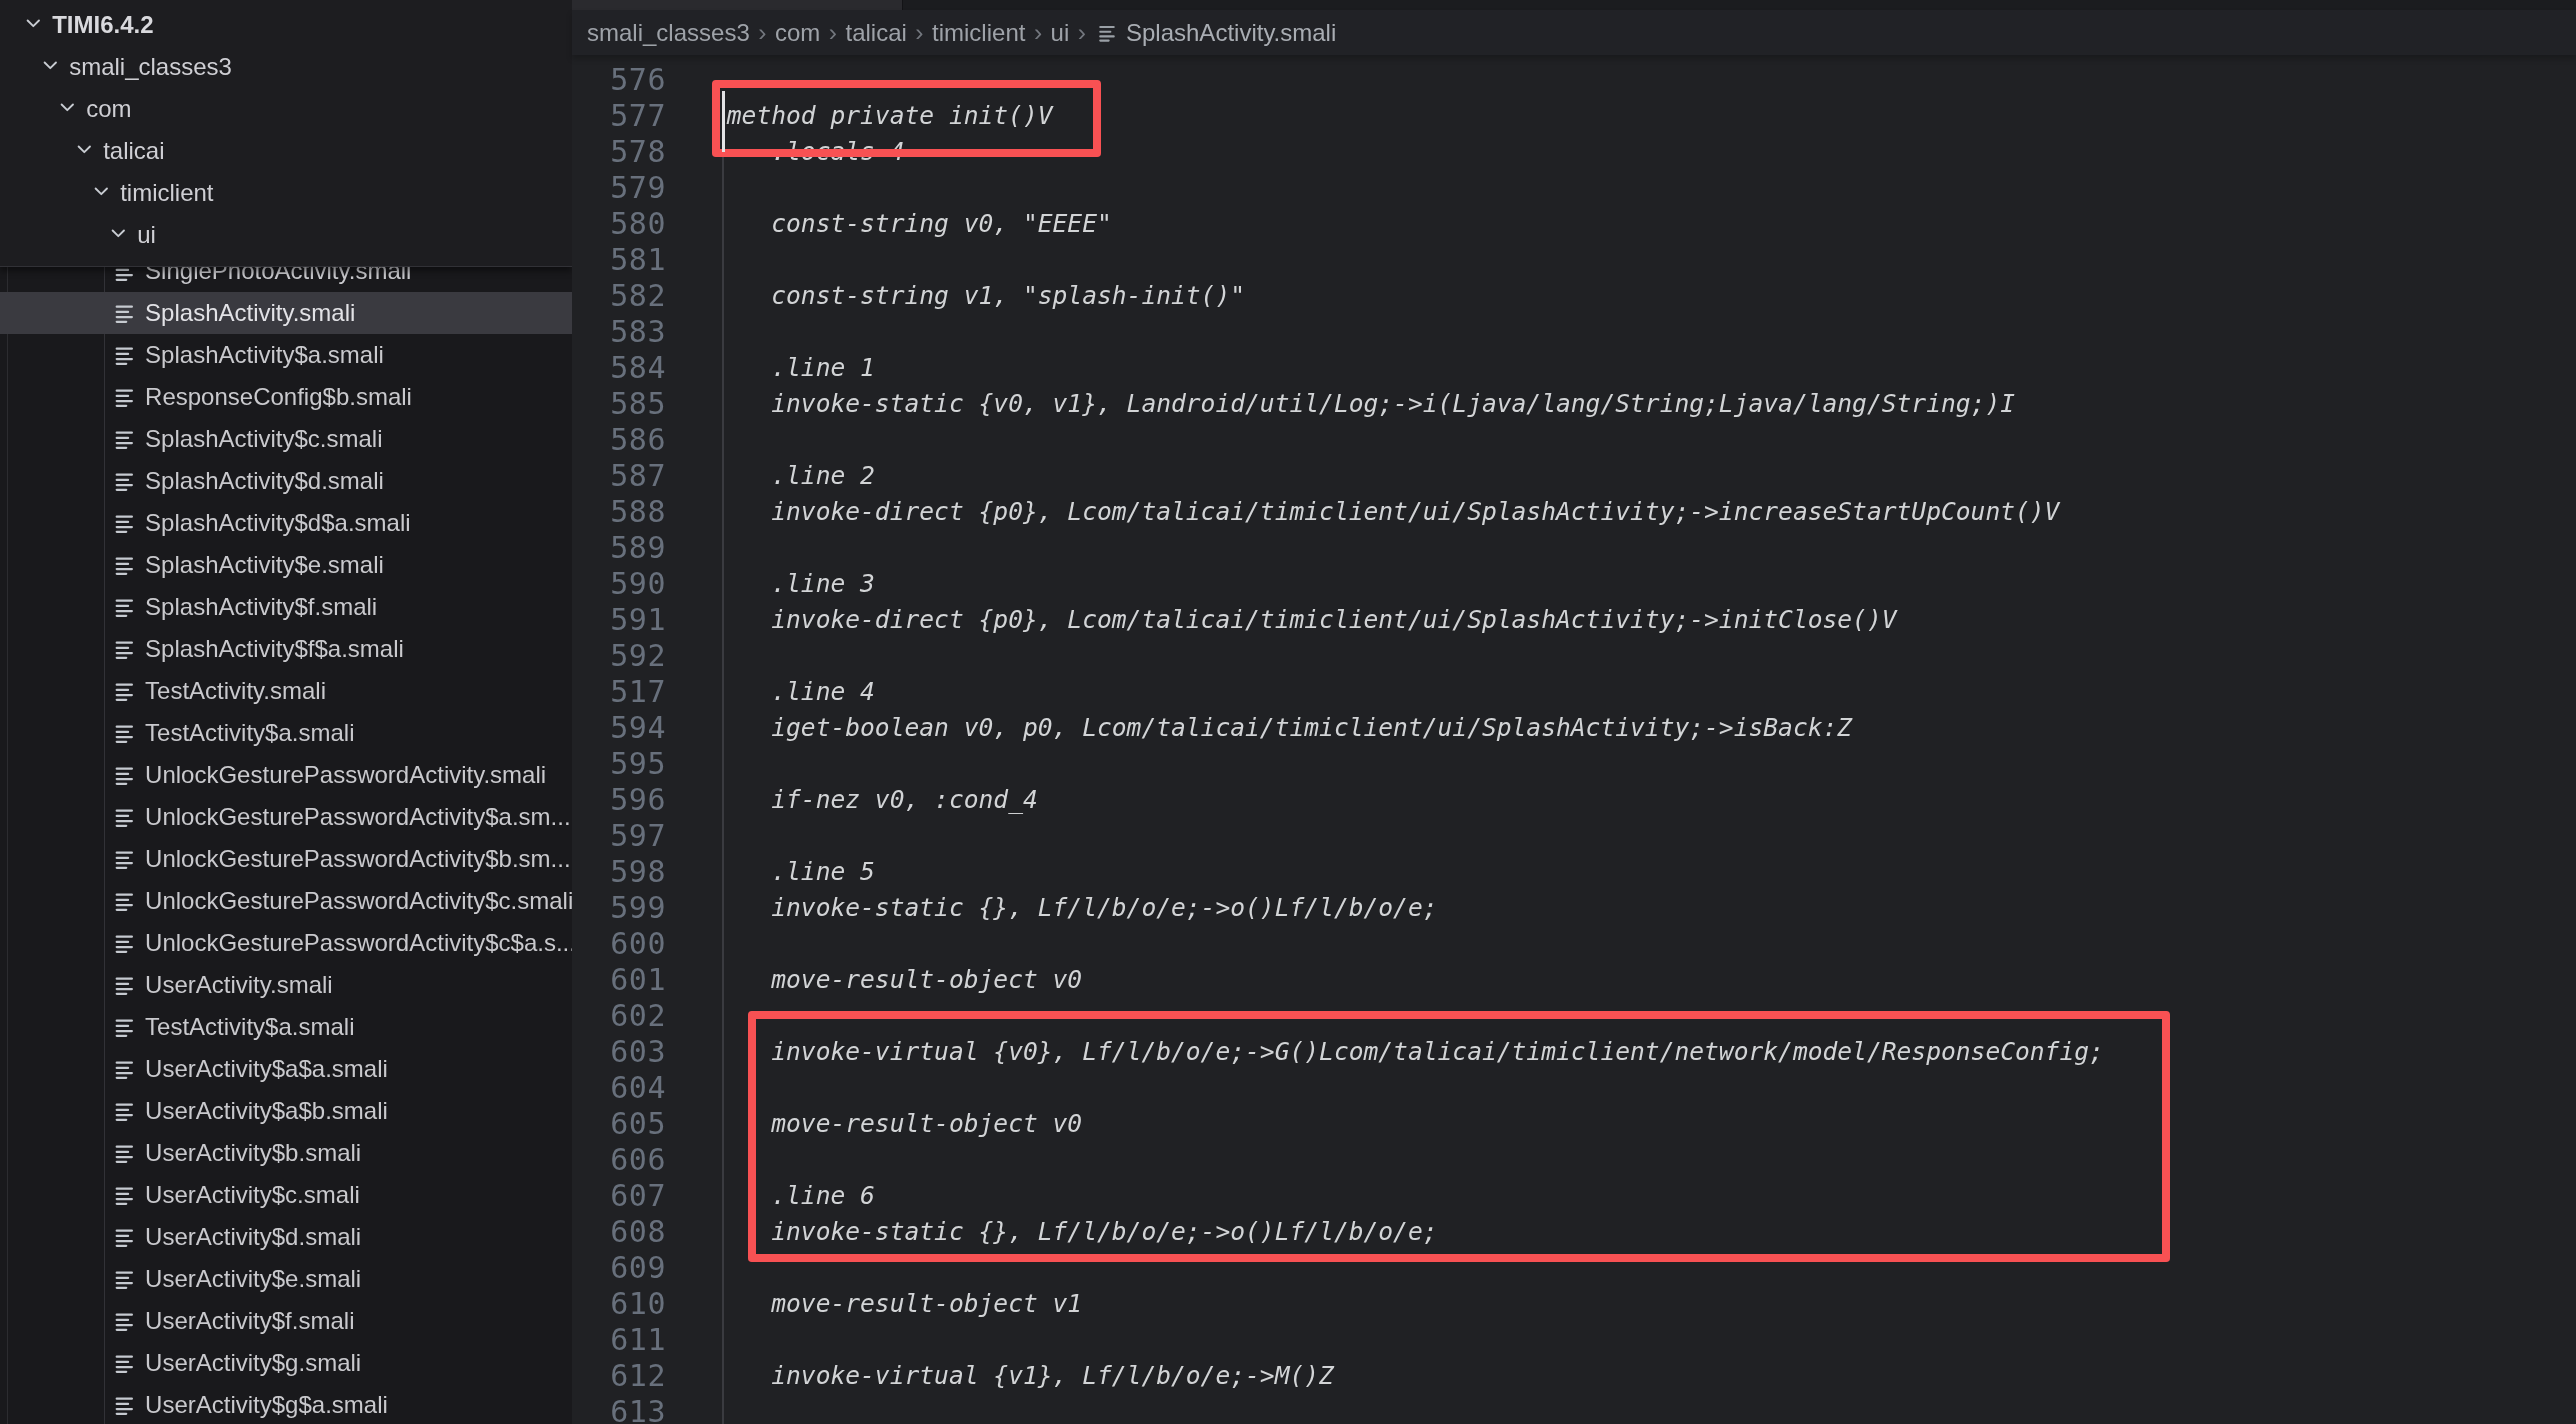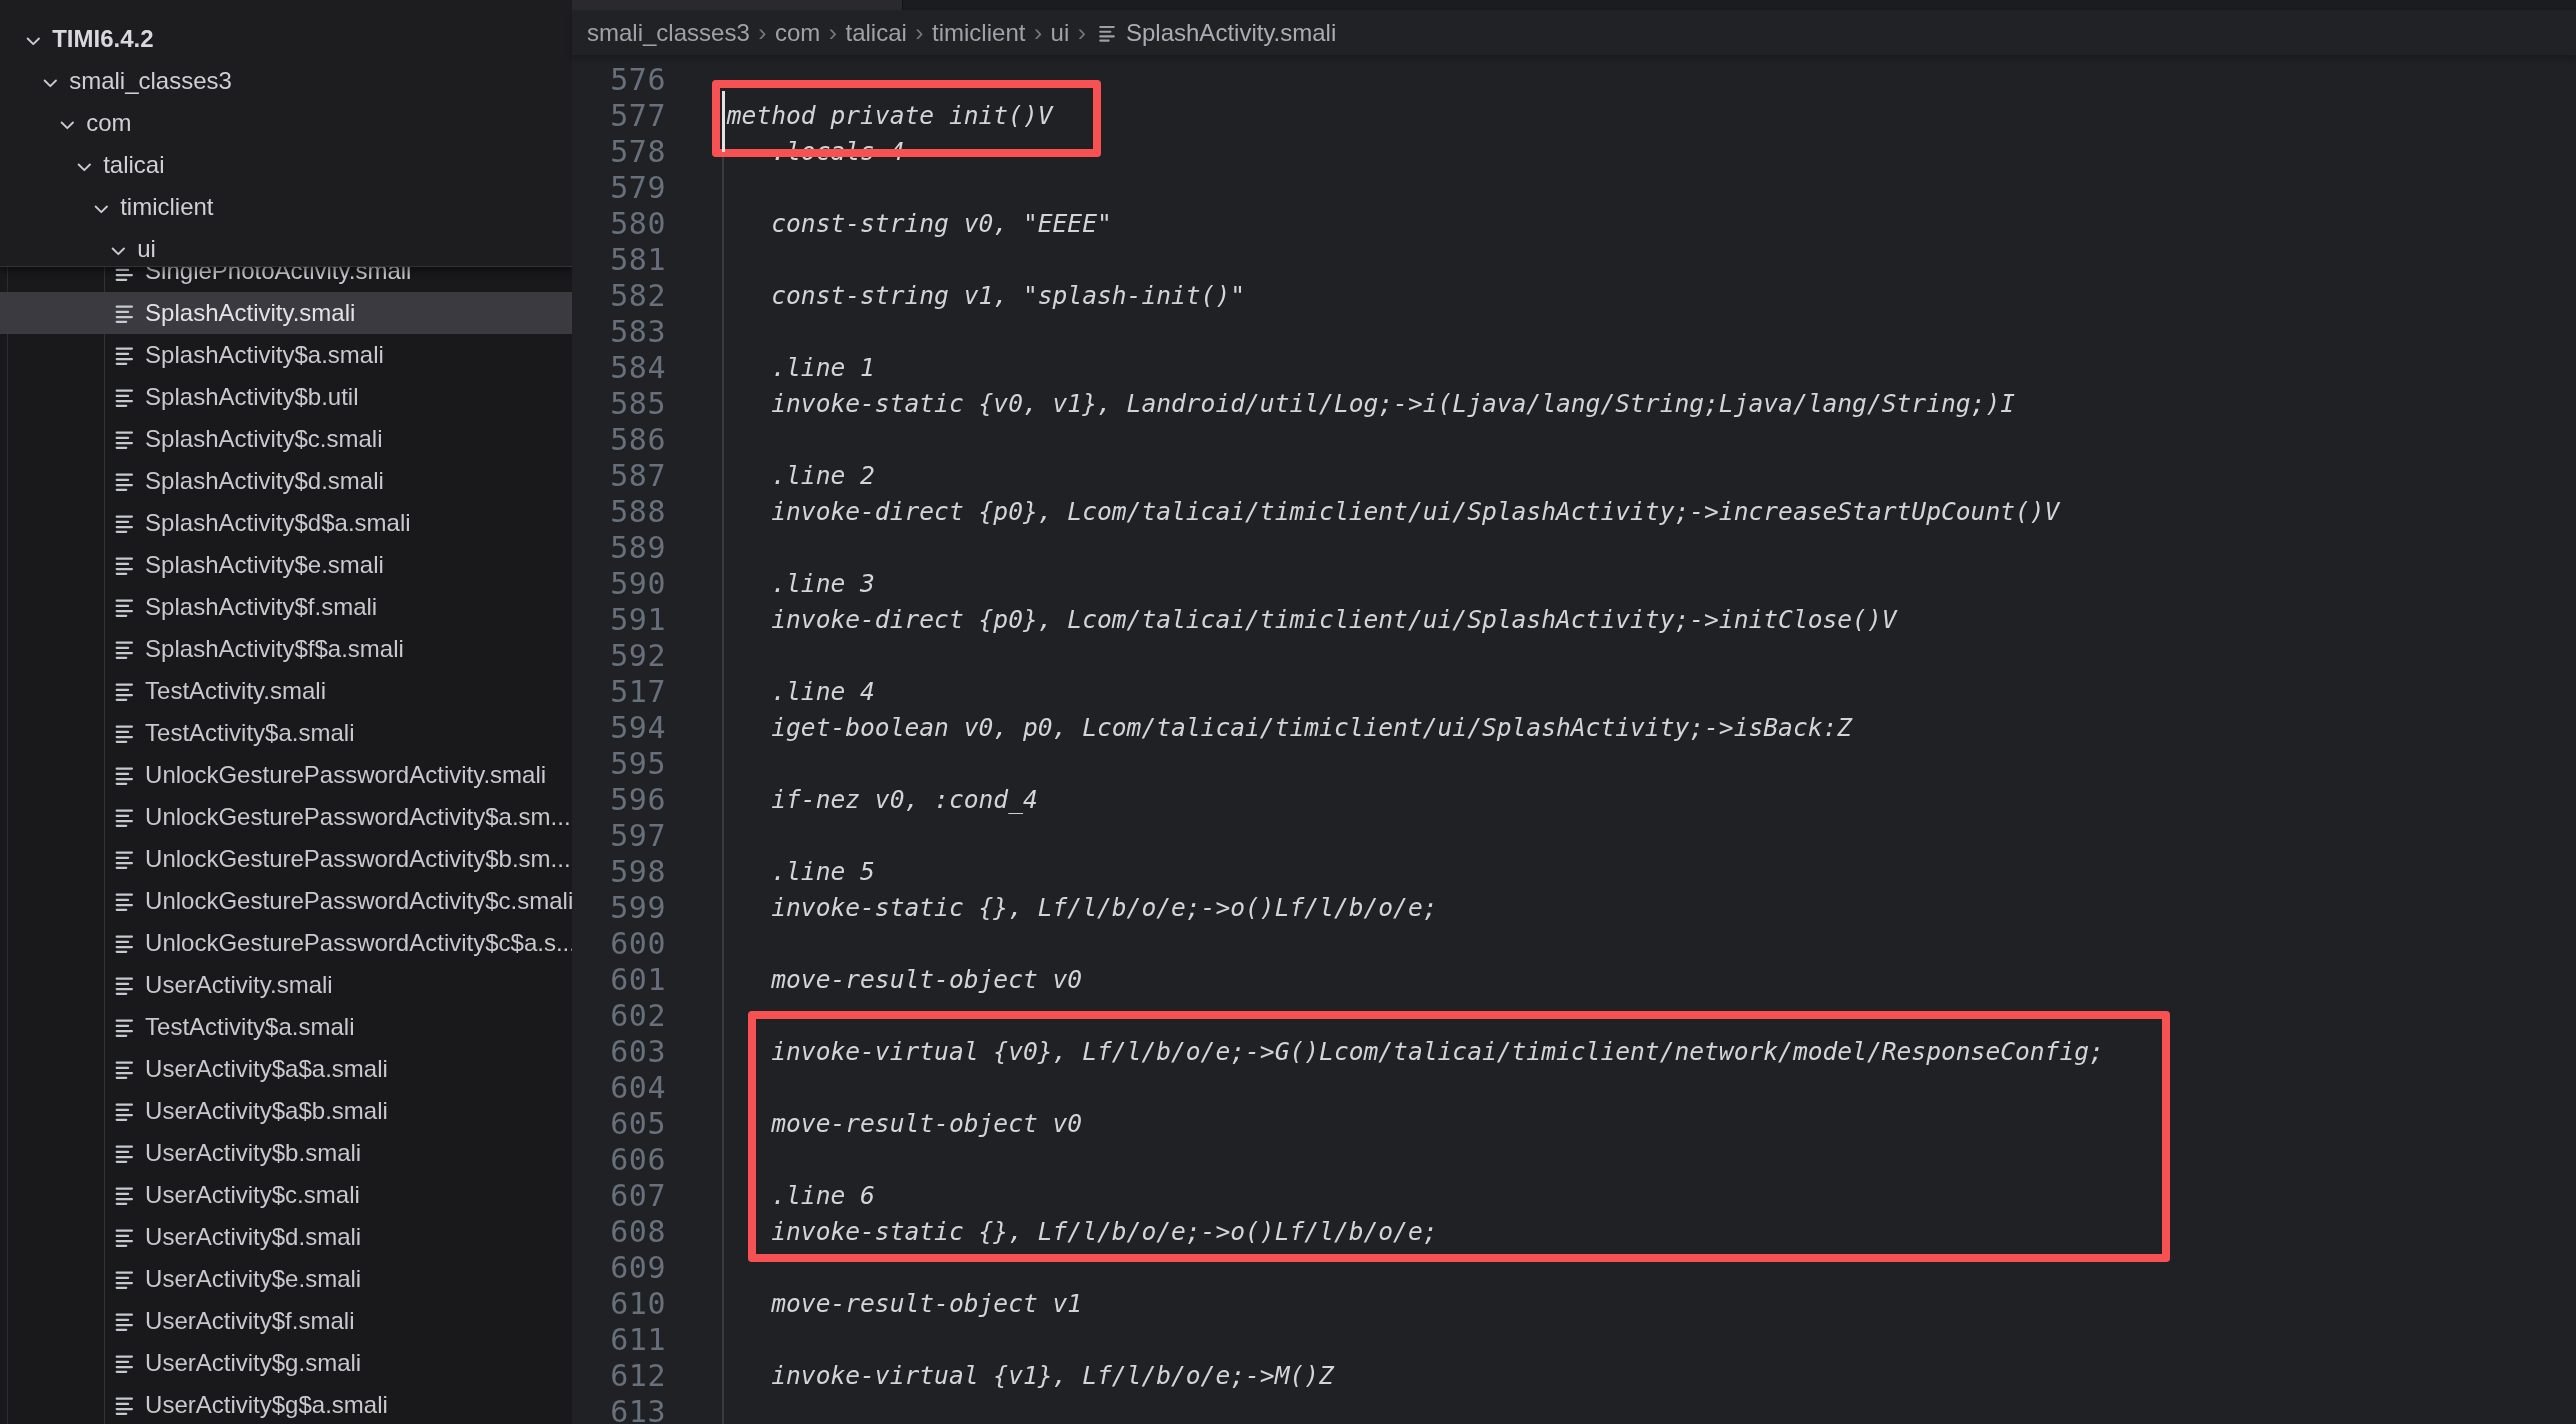--- a/index.html
+++ b/index.html
@@ -14,21 +14,21 @@
 
   #file-list{position:absolute;left:0;top:250px;width:572px;}
   .frow{height:42px;display:flex;align-items:center;padding-left:112px;box-sizing:border-box;
         color:#c9c9cd;font-size:24px;white-space:nowrap;cursor:pointer;}
   .frow.selected{background:#3a3a40;color:#e2e2e6;}
   .frow .ficon{flex:0 0 auto;margin-right:8.5px;display:block;}
   .flabel{overflow:hidden;white-space:nowrap;}
 
   #sticky-tree{position:absolute;left:0;top:0;width:572px;height:266px;background:#1d1d20;
                border-bottom:0.9px solid #313136;box-shadow:0 3.8px 6.6px rgba(0,0,0,.45);}
-  .trow{height:42px;display:flex;align-items:flex-end;box-sizing:border-box;color:#cfcfd4;
+  .trow{height:42px;display:flex;align-items:flex-start;box-sizing:border-box;color:#cfcfd4;
         font-size:24px;white-space:nowrap;cursor:pointer;}
   .trow.root{font-weight:bold;color:#d9d9dd;}
   .trow .chev{flex:0 0 auto;margin-right:6.6px;display:block;}
 
   
   #editor{position:absolute;left:572px;top:0;width:2004px;height:1424px;background:#202124;}
   #tabstrip{position:absolute;left:0;top:0;width:2004px;height:10.4px;background:#1b1c1f;}
   #active-tab-remnant{position:absolute;left:0;top:0;width:330px;height:10.4px;background:#2a2a2e;
                       border-right:1.9px solid #131316;}
   #breadcrumb{position:absolute;left:0;top:10.4px;width:2004px;height:45px;background:#212226;
@@ -99,21 +99,21 @@
         </div>
         <div class="frow">
           <svg width="24.6" height="24.6" viewBox="0 0 26 26" class="ficon">
             <g stroke="#c6cad0" stroke-width="2.4" stroke-linecap="round">
               <line x1="5" y1="6" x2="21" y2="6"></line>
               <line x1="5" y1="11.5" x2="17" y2="11.5"></line>
               <line x1="5" y1="17" x2="21" y2="17"></line>
               <line x1="5" y1="22" x2="15" y2="22"></line>
             </g>
           </svg>
-          <span class="flabel">SplashActivity$b.util</span>
+          <span class="flabel">ResponseConfig$b.smali</span>
         </div>
         <div class="frow">
           <svg width="24.6" height="24.6" viewBox="0 0 26 26" class="ficon">
             <g stroke="#c6cad0" stroke-width="2.4" stroke-linecap="round">
               <line x1="5" y1="6" x2="21" y2="6"></line>
               <line x1="5" y1="11.5" x2="17" y2="11.5"></line>
               <line x1="5" y1="17" x2="21" y2="17"></line>
               <line x1="5" y1="22" x2="15" y2="22"></line>
             </g>
           </svg>

